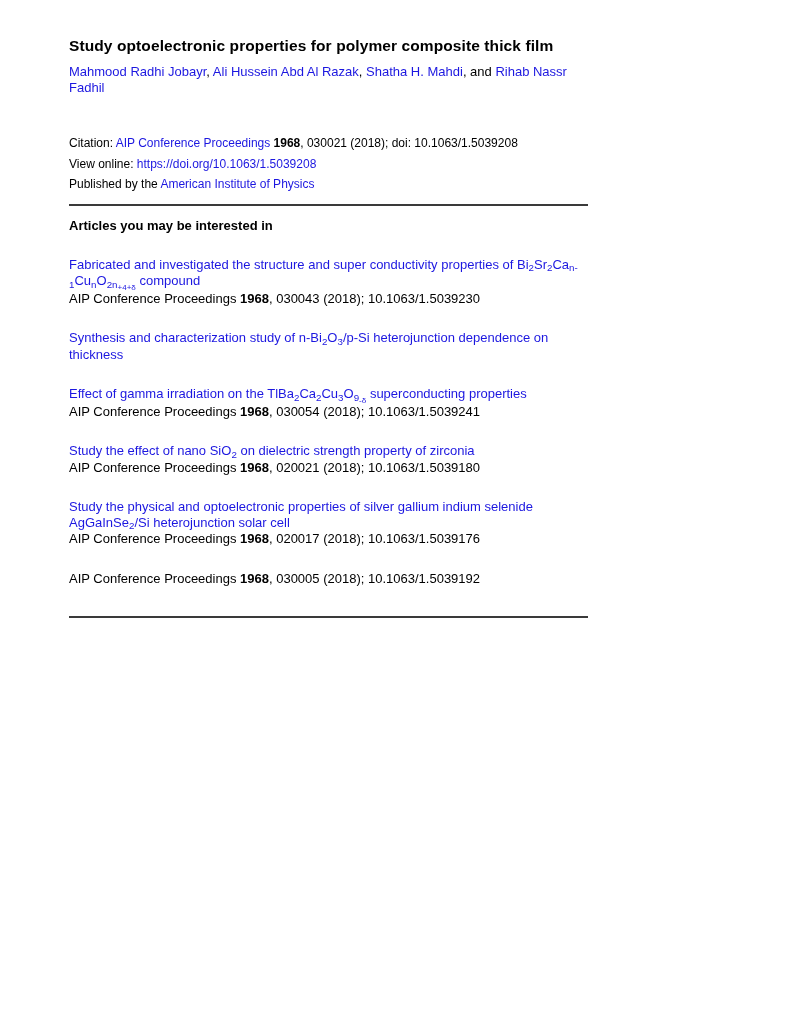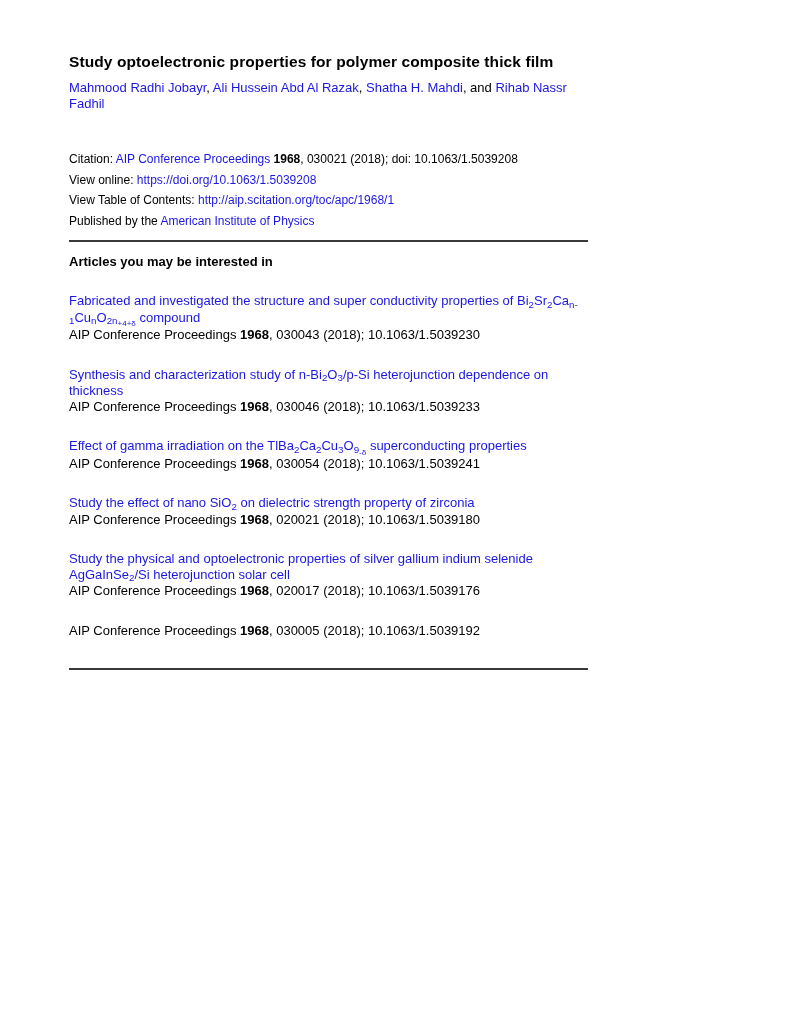--- a/index.html
+++ b/index.html
@@ -2,21 +2,21 @@
 <html style="--link-blue: #1c17e0; --rule-color: #3a3a3a; --text-black: #000000;"><head>
 <meta charset="utf-8">
 <style>
   :root { --link-blue: #1c17e0; --rule-color: #3a3a3a; --text-black: #000000; }
   * { box-sizing: border-box; }
   html, body { margin: 0; padding: 0; background: #ffffff; }
   .page {
     width: 657px;
     height: 1024px;
     background: #ffffff;
-    padding: 53px 69px 0 69px;
+    padding: 37px 69px 0 69px;
     font-family: "Liberation Sans", "DejaVu Sans", sans-serif;
     color: var(--text-black);
     font-size: 13px;
     position: relative;
     overflow: hidden;
   }
   .paper-title {
     font-size: 15.5px;
     font-weight: bold;
     margin: 0 0 9px 0;
@@ -68,37 +68,35 @@
 
 <div class="page">
 
   <h1 class="paper-title">Study optoelectronic properties for polymer composite thick film</h1>
 
   <p class="authors"><span class="author-name">Mahmood Radhi Jobayr</span><span>, </span><span class="author-name">Ali Hussein Abd Al Razak</span><span>, </span><span class="author-name">Shatha H. Mahdi</span><span>, and </span><span class="author-name">Rihab Nassr Fadhil</span></p>
 
   <div class="cite-block">
     <p><span>Citation: </span><a class="blue">AIP Conference Proceedings</a><b class="vol"> 1968</b><span>, 030021 (2018); doi: 10.1063/1.5039208</span></p>
     <p><span>View online: </span><a class="blue">https://doi.org/10.1063/1.5039208</a></p>
-    <p><span>View Table of Contents: </span><a class="blue">http://aip.scitation.org/toc/apc/1968/1</a></p>
     <p><span>Published by the </span><a class="blue">American Institute of Physics</a></p>
   </div>
 
   <hr class="rule rule-top">
 
   <h2 class="related-heading">Articles you may be interested in</h2>
 
   <div id="articles">
   <div class="article">
     <p class="a-title"><span>Fabricated and investigated the structure and super conductivity properties of Bi</span><span class="sub">2</span><span>Sr</span><span class="sub">2</span><span>Ca</span><span class="sub">n-1</span><span>Cu</span><span class="sub">n</span><span>O</span><span class="sub">2n</span><span class="subsub">+4+δ</span><span> compound</span></p>
     <p class="a-cite"><span class="c-prefix">AIP Conference Proceedings </span><b class="vol c-vol">1968</b><span class="c-rest">, 030043 (2018); 10.1063/1.5039230</span></p>
   </div>
 
   <div class="article">
     <p class="a-title"><span>Synthesis and characterization study of n-Bi</span><span class="sub">2</span><span>O</span><span class="sub">3</span><span>/p-Si heterojunction dependence on thickness</span></p>
-    <p class="a-cite"><span class="c-prefix">AIP Conference Proceedings </span><b class="vol c-vol">1968</b><span class="c-rest">, 030046 (2018); 10.1063/1.5039233</span></p>
   </div>
 
   <div class="article">
     <p class="a-title"><span>Effect of gamma irradiation on the TlBa</span><span class="sub">2</span><span>Ca</span><span class="sub">2</span><span>Cu</span><span class="sub">3</span><span>O</span><span class="sub">9</span><span class="subsub">-δ</span><span> superconducting properties</span></p>
     <p class="a-cite"><span class="c-prefix">AIP Conference Proceedings </span><b class="vol c-vol">1968</b><span class="c-rest">, 030054 (2018); 10.1063/1.5039241</span></p>
   </div>
 
   <div class="article">
     <p class="a-title"><span>Study the effect of nano SiO</span><span class="sub">2</span><span> on dielectric strength property of zirconia</span></p>
     <p class="a-cite"><span class="c-prefix">AIP Conference Proceedings </span><b class="vol c-vol">1968</b><span class="c-rest">, 020021 (2018); 10.1063/1.5039180</span></p>

